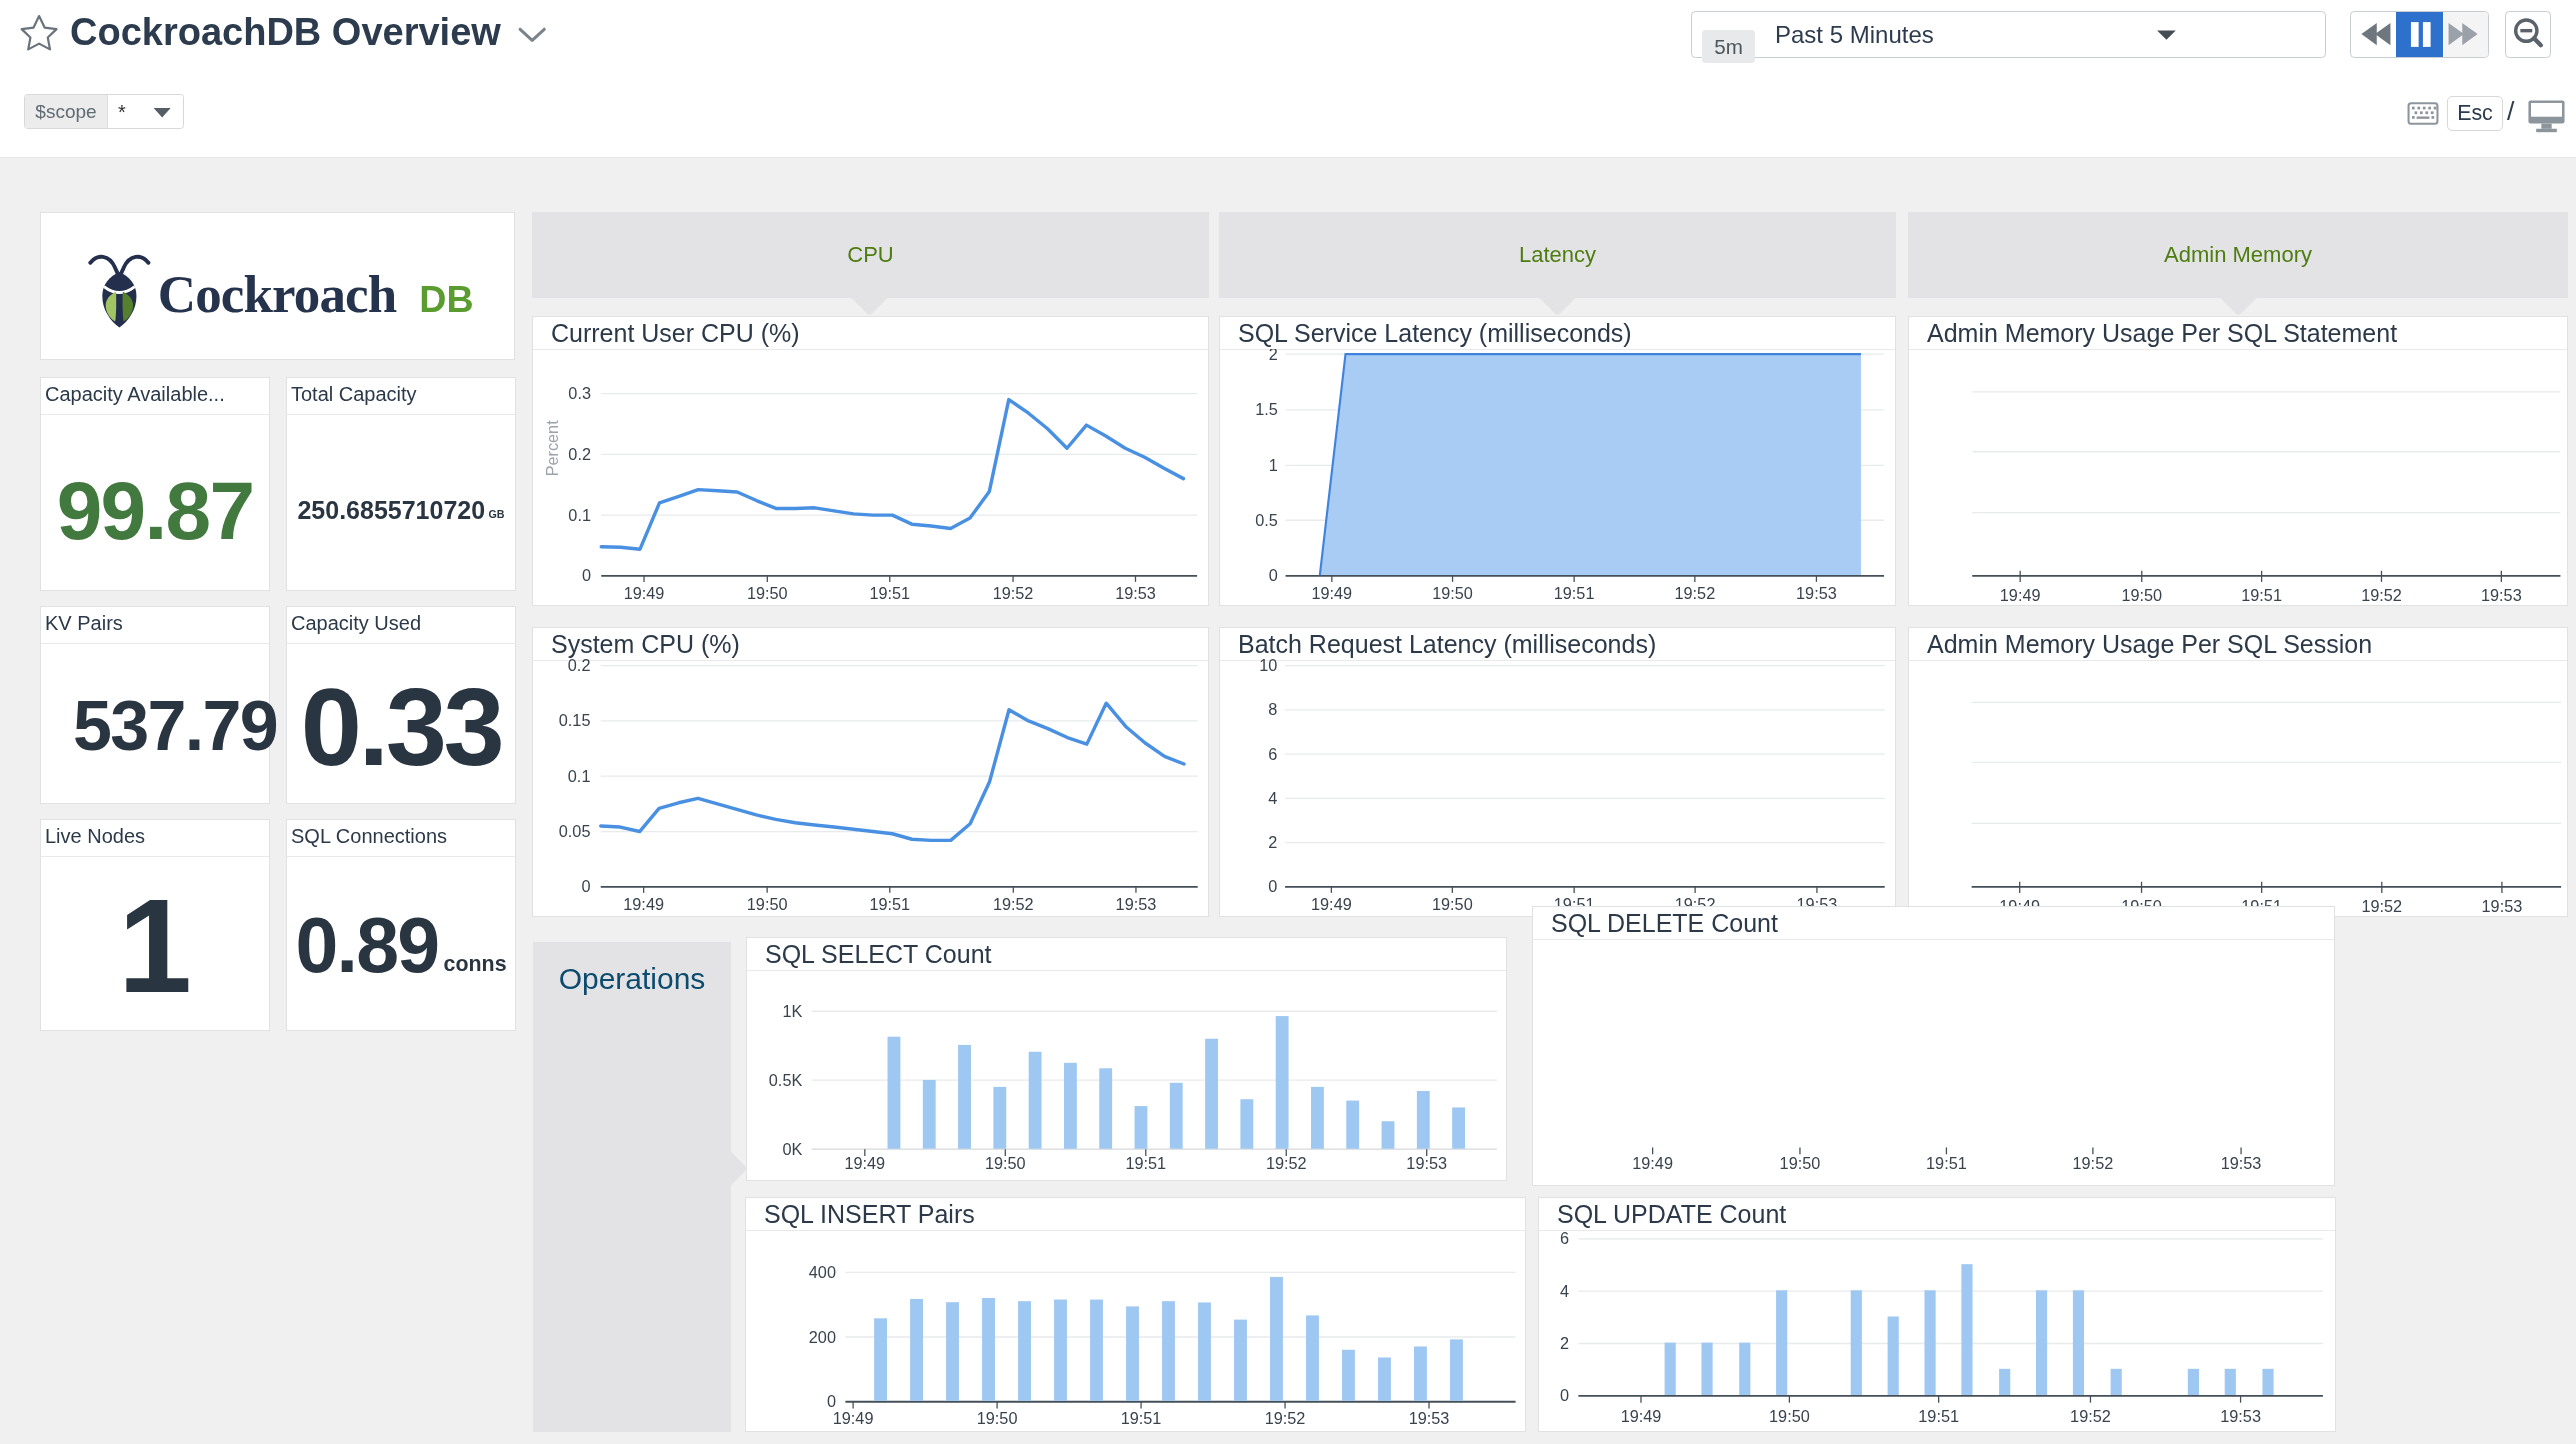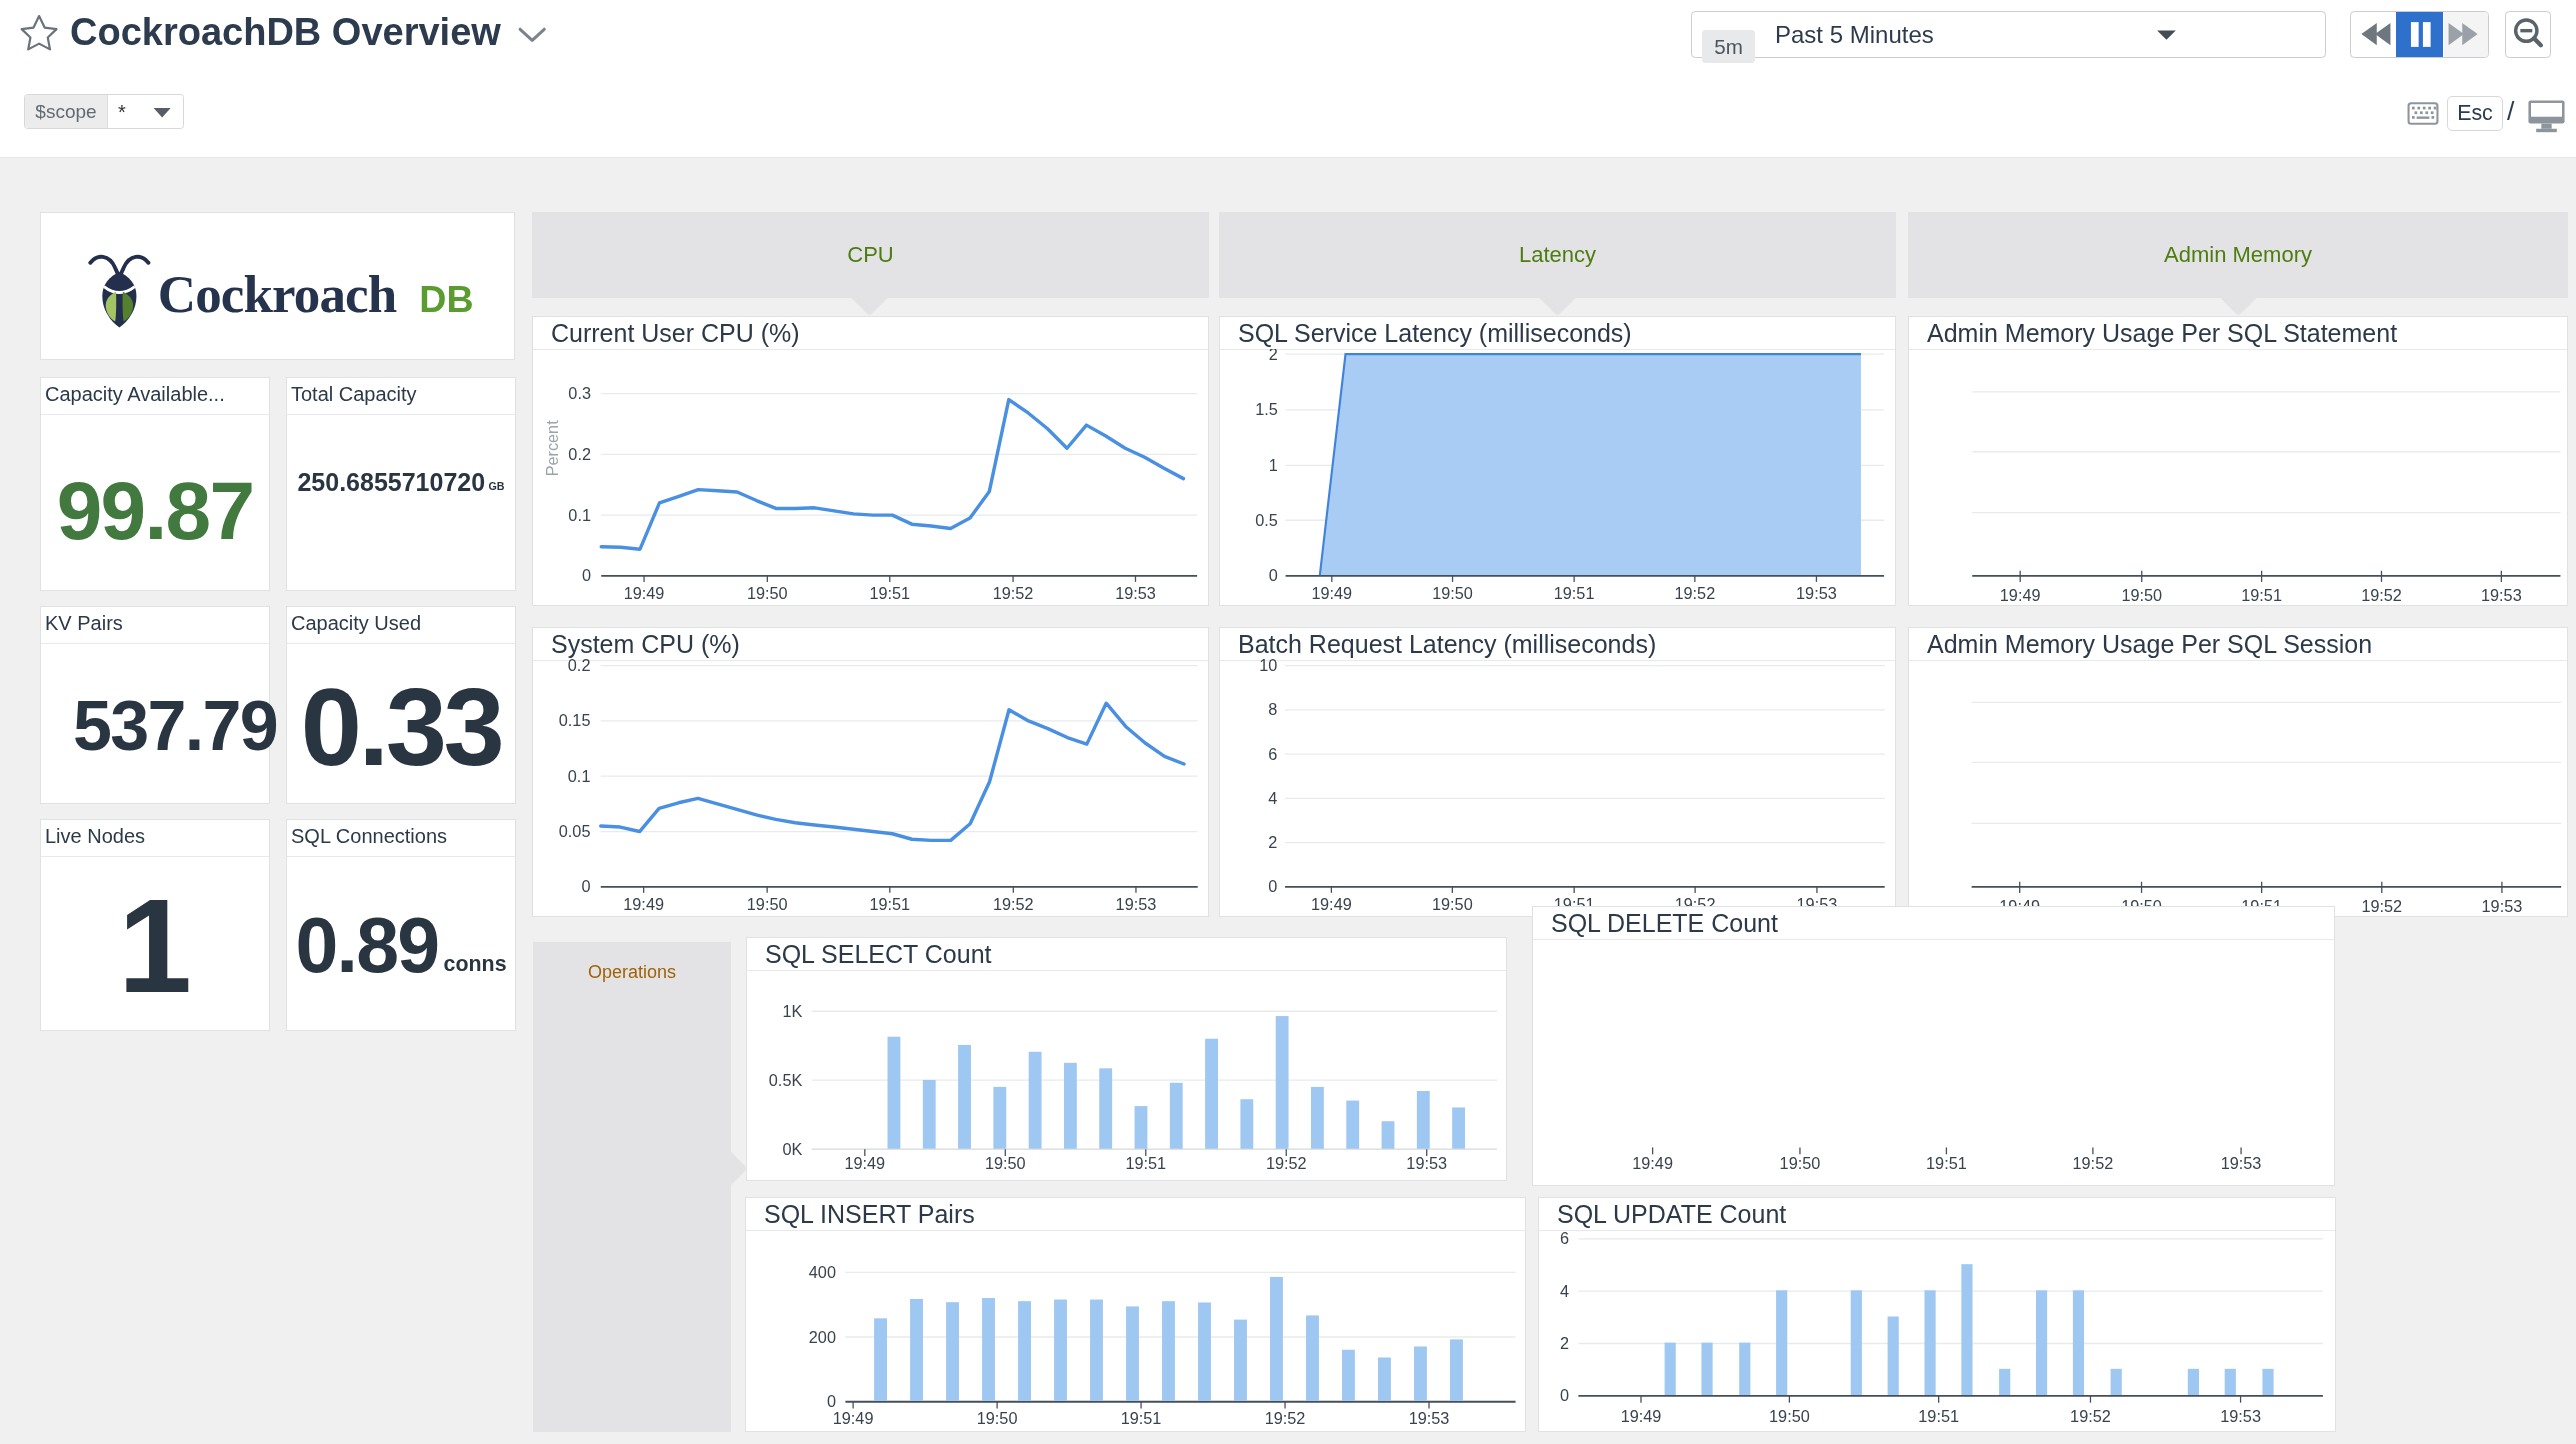--- a/index.html
+++ b/index.html
@@ -82,21 +82,21 @@
     <text x="183" y="364" font-family="Liberation Serif, serif" font-weight="bold" font-size="62" fill="#26334d" letter-spacing="-1">Cockroach</text>
     <text x="489" y="364" font-family="Liberation Sans, sans-serif" font-weight="bold" font-size="44" fill="#5b9c31">DB</text>
   </svg>
 <div class="card" style="left:40px;top:377px;width:230px;height:214px;">
     <div class="stitle">Capacity Available...</div>
   </div>
 <div class="statval" style="left:40px;top:412px;width:230px;height:176px;font-size:82px;color:#41793f;letter-spacing:-1.7px;padding-top:21px;">99.87</div>
 <div class="card" style="left:286px;top:377px;width:230px;height:214px;">
     <div class="stitle">Total Capacity</div>
   </div>
-<div class="statval" style="left:286px;top:389px;width:230px;height:176px;font-size:25px;padding-top:10.3px;">250.6855710720<span style="font-size:10.7px;margin-left:3.4px;position:relative;top:4.3px;">GB</span></div>
+<div class="statval" style="left:286px;top:417px;width:230px;height:176px;font-size:25px;padding-top:10.3px;">250.6855710720<span style="font-size:10.7px;margin-left:3.4px;position:relative;top:4.3px;">GB</span></div>
 <div class="card" style="left:40px;top:606px;width:230px;height:198px;">
     <div class="stitle">KV Pairs</div>
   </div>
 <div class="statval" style="left:40px;top:641px;width:230px;height:159px;font-size:70px;letter-spacing:-1.7px;padding-top:10.3px;padding-left:40px;">537.79</div>
 <div class="card" style="left:286px;top:606px;width:230px;height:198px;">
     <div class="stitle">Capacity Used</div>
   </div>
 <div class="statval" style="left:286px;top:641px;width:230px;height:159px;font-size:110px;letter-spacing:-3.4px;padding-top:12px;">0.33</div>
 <div class="card" style="left:40px;top:819px;width:230px;height:212px;">
     <div class="stitle">Live Nodes</div>
@@ -255,21 +255,21 @@
     <line x1="2637" y1="1028" x2="2637" y2="1041" stroke="#454f58" stroke-width="1.5"></line>
     <line x1="2777" y1="1028" x2="2777" y2="1041" stroke="#454f58" stroke-width="1.5"></line>
     <line x1="2917" y1="1028" x2="2917" y2="1041" stroke="#454f58" stroke-width="1.5"></line>
     <text x="2355" y="1063" font-size="19" fill="#39434d" text-anchor="middle" font-family="Liberation Sans, sans-serif">19:49</text>
     <text x="2497" y="1063" font-size="19" fill="#39434d" text-anchor="middle" font-family="Liberation Sans, sans-serif">19:50</text>
     <text x="2637" y="1063" font-size="19" fill="#39434d" text-anchor="middle" font-family="Liberation Sans, sans-serif">19:51</text>
     <text x="2777" y="1063" font-size="19" fill="#39434d" text-anchor="middle" font-family="Liberation Sans, sans-serif">19:52</text>
     <text x="2917" y="1063" font-size="19" fill="#39434d" text-anchor="middle" font-family="Liberation Sans, sans-serif">19:53</text>
   </svg>
 <div class="abs" style="left:533px;top:942px;width:198px;height:490px;background:#e3e3e5;"></div>
-<div class="abs" style="left:533px;top:962px;width:198px;text-align:center;font-size:18px;color:#a16207;">Operations</div>
+<div class="abs" style="left:533px;top:962px;width:198px;text-align:center;font-size:30px;color:#0c4a6e;">Operations</div>
 <svg style="position:absolute;left:729px;top:1149px" width="21.4" height="39" viewBox="850 1340 25 46" xmlns="http://www.w3.org/2000/svg">
     <path d="M 852 1343 L 852 1383 L 869 1366 Q 871 1363 869 1360 Z" fill="#e3e3e5"></path>
   </svg>
 <div class="card" style="left:746px;top:937px;width:761px;height:244px;">
     <div class="ctitle">SQL SELECT Count</div>
   </div>
 <div class="card" style="left:1532px;top:886px;width:803px;height:280px;margin-top:20px;">
     <div class="ctitle">SQL DELETE Count</div>
   </div>
 <div class="card" style="left:745px;top:1197px;width:781px;height:235px;">

